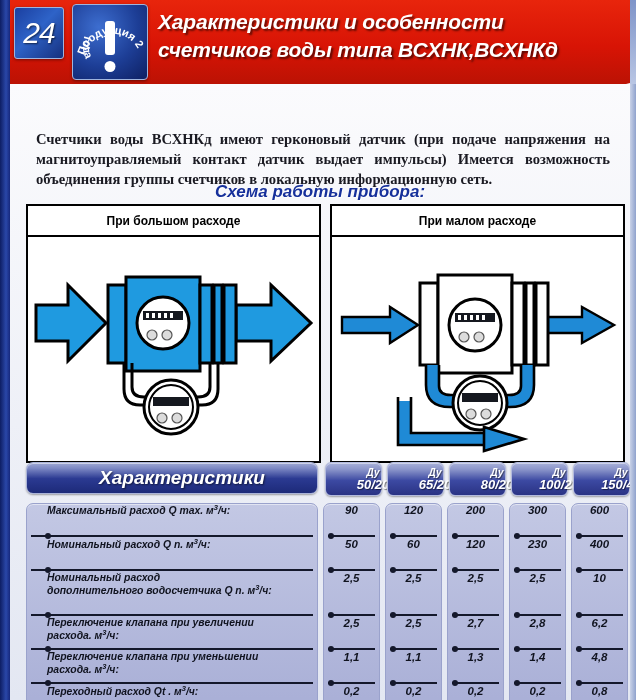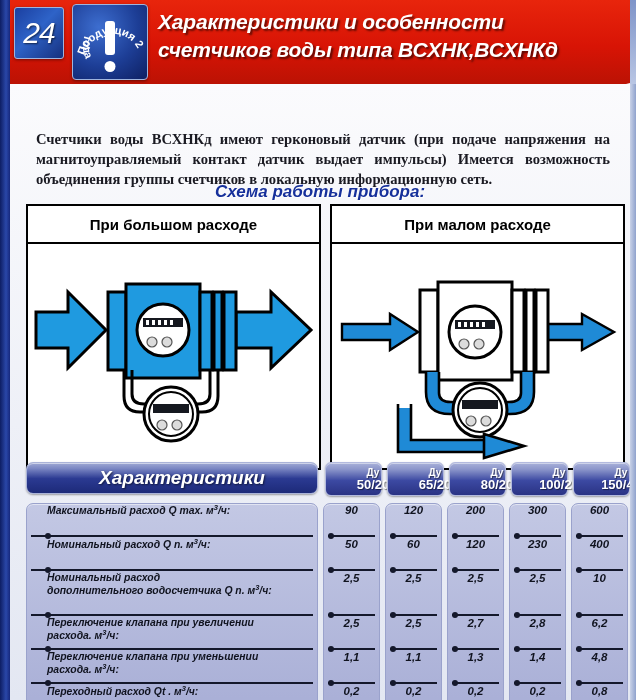--- a/index.html
+++ b/index.html
@@ -86,23 +86,23 @@
     position:absolute; left:0; top:98px; width:620px; text-align:center;
     font-size:17px; font-weight:bold; font-style:italic; color:#16309b;
     text-shadow:1px 1px 1px rgba(255,255,255,.9);
   }
 
   
   .panel { position:absolute; top:120px; width:295px; height:252px; }
   .panel.left  { left:16px; }
   .panel.right { left:320px; }
   .panel-head {
-    height:40px; border:2px solid #000; background:#fff;
+    height:33px; border:2px solid #000; background:#fff;
     display:flex; align-items:center; justify-content:center;
-    font-size:15px; font-weight:bold; color:#000;
+    font-size:12px; font-weight:bold; color:#000;
   }
   .panel-body {
     height:226px; border:2px solid #000; border-top:none; background:#fff;
     position:relative; overflow:hidden;
   }
   .panel-body svg { position:absolute; left:0; top:0; }
 
   
   .table { position:absolute; left:16px; top:378px; width:604px; }
   .thead { display:flex; align-items:flex-start; height:38px; }
@@ -118,21 +118,21 @@
     font-size:19px; font-weight:bold; font-style:italic; color:#fff;
     text-shadow:1px 1px 2px rgba(0,0,0,.55);
   }
   .dncols { display:flex; gap:5px; margin-left:7px; }
   .dn {
     width:57px; height:34px; border-radius:6px;
     background:linear-gradient(to bottom,#a9b1d9 0%,#8b95ca 20%,#3c49a2 55%,#2a3384 100%);
     border:1px solid #b3bade;
     display:flex; flex-direction:column; align-items:center; justify-content:center;
     box-shadow:0 1px 2px rgba(0,0,0,.35), inset 0 1px 0 rgba(255,255,255,.45);
-    color:#fff; font-weight:bold; padding-left:39px;
+    color:#fff; font-weight:bold; font-style:italic;padding-left:39px;
   }
   .dn .du { font-size:10px; line-height:11px; text-shadow:1px 1px 1px rgba(0,0,0,.5); }
   .dn .sz { font-size:13px; line-height:13px; text-shadow:1px 1px 1px rgba(0,0,0,.5); }
 
   .tbody { display:flex; margin-top:3px; }
   .labelcol {
     width:292px; border-radius:7px;
     background:linear-gradient(to bottom,#c3c8e4,#a8aed6);
     border:1px solid #9aa2cc;
     box-shadow:inset 0 1px 0 rgba(255,255,255,.5);

